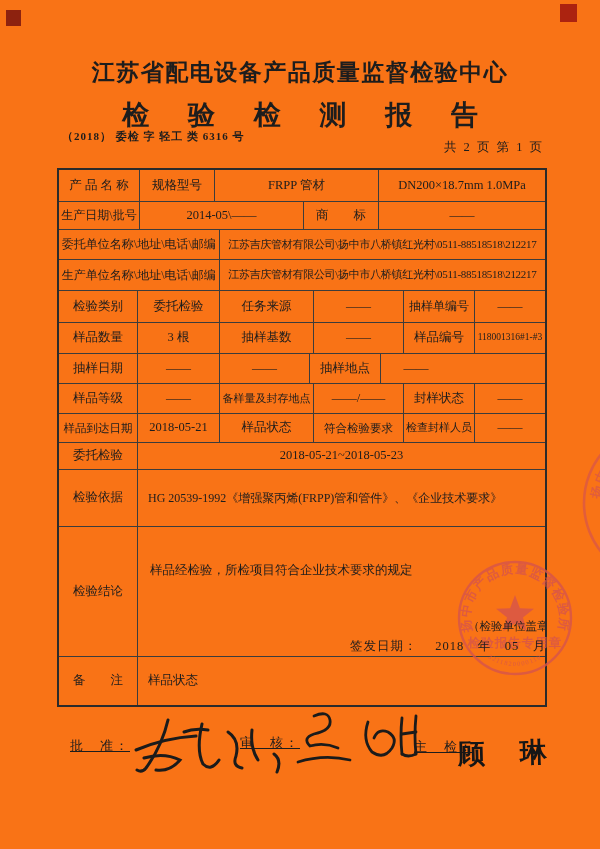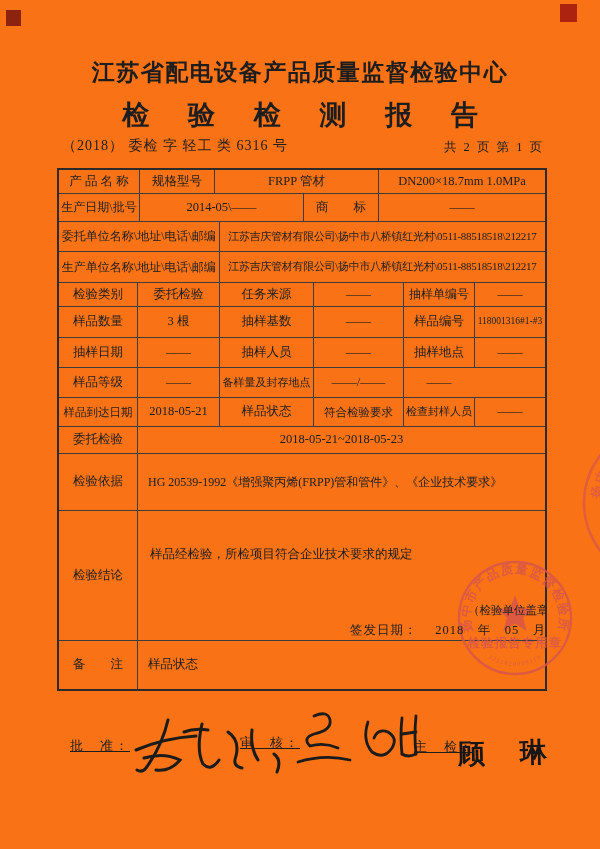--- a/index.html
+++ b/index.html
@@ -5,30 +5,30 @@
   html,body{margin:0;padding:0;background:#e9e9e7;}
   .page{position:relative;width:600px;height:849px;background:#f97316;
         font-family:"Liberation Serif","DejaVu Serif",serif;color:#1d1d1d;overflow:hidden;}
   .corner-mark{position:absolute;}
   .corner-mark.left{left:6px;top:10px;width:15px;height:16px;background:#7d170f;opacity:.88;}
   .corner-mark.right{left:560px;top:4px;width:17px;height:18px;background:#a51c10;opacity:.92;}
   .org-title{position:absolute;top:57px;left:0;width:100%;text-align:center;
              font-size:23px;font-weight:bold;letter-spacing:1.5px;}
   .report-title{position:absolute;top:97px;left:0;width:100%;text-align:center;
                 font-size:27px;font-weight:bold;letter-spacing:16px;text-indent:16px;}
-  .ref-no{position:absolute;top:137px;left:62px;font-size:14px;letter-spacing:1px;}
+  .ref-no{position:absolute;top:129px;left:62px;font-size:11px;letter-spacing:1px;font-weight:bold;}
   .page-no{position:absolute;top:139px;right:56px;font-size:12.5px;letter-spacing:2px;}
   .tbl{position:absolute;left:57px;top:168px;width:486px;border:2px solid #2b2b2b;box-sizing:content-box;}
   .row{display:flex;border-bottom:1px solid #3c3c3c;box-sizing:border-box;}
   .row:last-child{border-bottom:none;}
   .cell{border-right:1px solid #3c3c3c;box-sizing:border-box;display:flex;align-items:center;
         justify-content:center;text-align:center;font-size:12.5px;overflow:hidden;
         white-space:nowrap;line-height:1.25;}
   .cell:last-child{border-right:none;}
-  .h32{height:24px}.h28{height:28px}.h30{height:30px}.h31{height:31px}.h29{height:29px}
+  .h32{height:32px}.h28{height:28px}.h30{height:30px}.h31{height:31px}.h29{height:29px}
   .h27{height:27px}.h57{height:57px}.h130{height:130px}.h48{height:48px}
   .w81{width:81px}.w164{width:164px}.w75{width:75px}.w166{width:166px}
   .w158{width:162px}.w328{width:328px}
   .w79{width:79px}.w82{width:82px}.w94{width:94px}.w90{width:90px}.w71{width:71px}.w70{width:70px}
   .w407{width:407px}
   .fs12{font-size:12px}.fs115{font-size:11.5px}.fs11{font-size:11px}.fs95{font-size:9.5px}
   .tight{letter-spacing:-0.3px}
   .left-align{justify-content:flex-start;text-align:right;padding-left:10px;}
   .concl-cell{position:relative;display:block;}
   .concl-text{position:absolute;left:12px;top:36px;font-size:12.5px;white-space:nowrap;}
@@ -95,31 +95,31 @@
       <div class="cell w82">3 根</div>
       <div class="cell w94">抽样基数</div>
       <div class="cell w90">——</div>
       <div class="cell w71">样品编号</div>
       <div class="cell w70 fs95">118001316#1-#3</div>
     </div>
 
     <div class="row h30">
       <div class="cell w79">抽样日期</div>
       <div class="cell w82">——</div>
-      <div class="cell w94">抽样人员</div>
       <div class="cell w90">——</div>
       <div class="cell w71">抽样地点</div>
       <div class="cell w70">——</div>
     </div>
 
     <div class="row h30">
       <div class="cell w79">样品等级</div>
       <div class="cell w82">——</div>
       <div class="cell w94 fs11">备样量及封存地点</div>
       <div class="cell w90">——/——</div>
+      <div class="cell w71">封样状态</div>
       <div class="cell w70">——</div>
     </div>
 
     <div class="row h29">
       <div class="cell w79 fs115">样品到达日期</div>
       <div class="cell w82">2018-05-21</div>
       <div class="cell w94">样品状态</div>
       <div class="cell w90 fs115">符合检验要求</div>
       <div class="cell w71 fs11">检查封样人员</div>
       <div class="cell w70">——</div>

